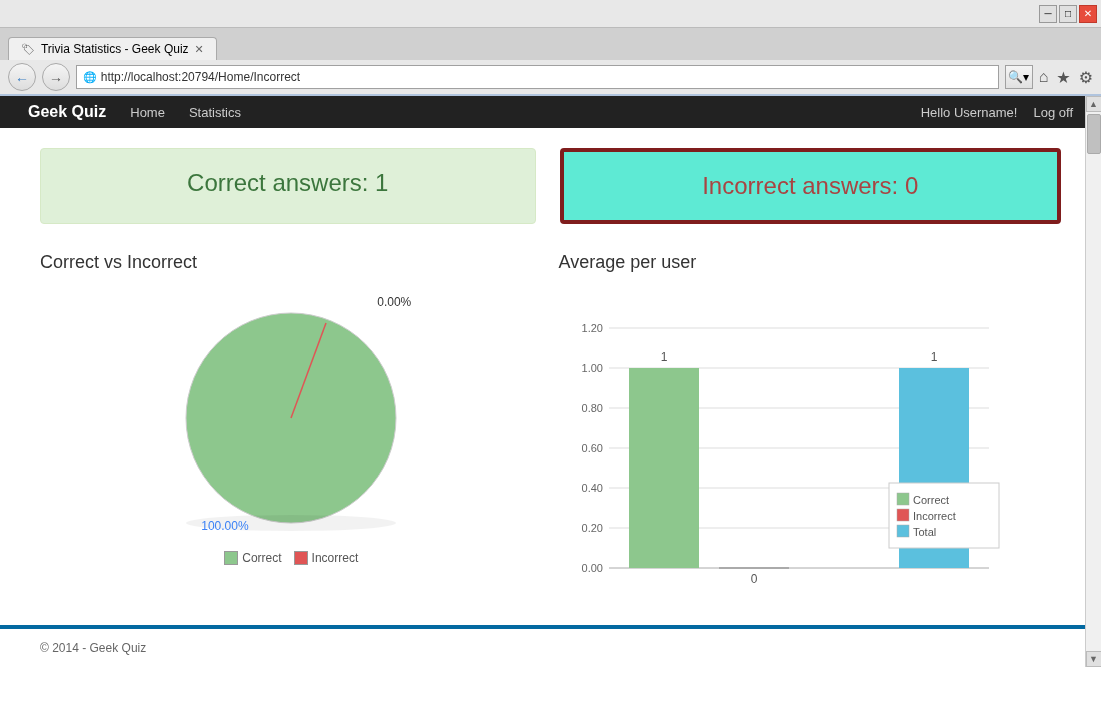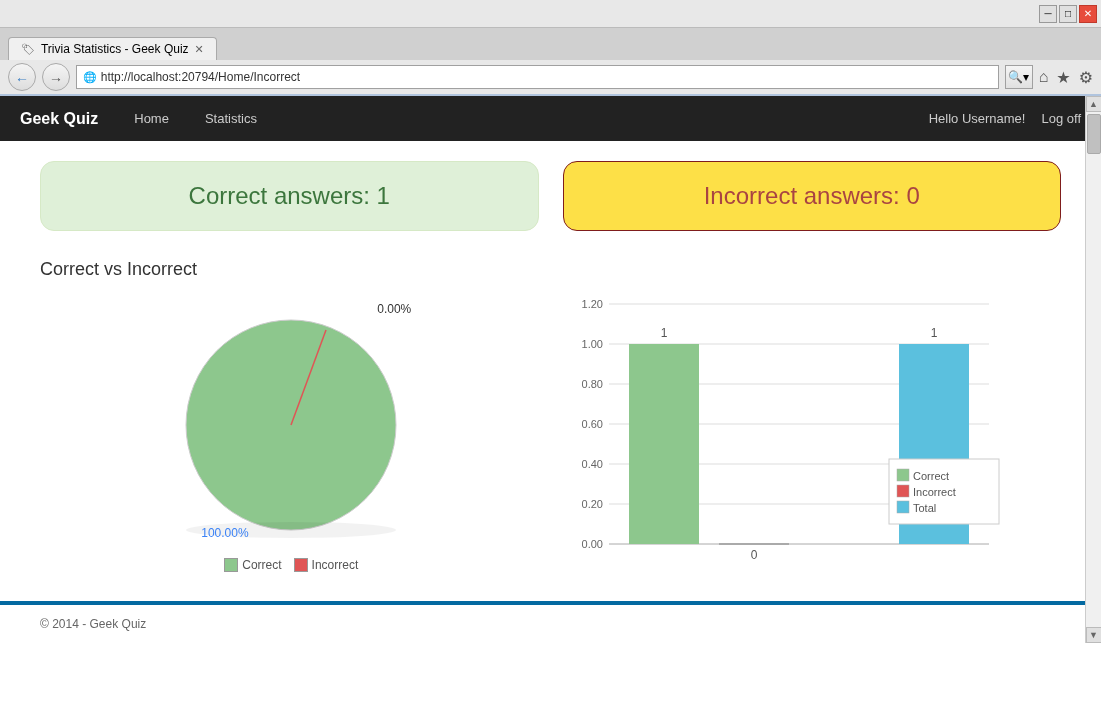--- a/index.html
+++ b/index.html
@@ -153,25 +153,25 @@
 
     
     .page-wrapper {
       background: white;
       position: relative;
     }
 
     
     .navbar {
       background: #222;
-      height: 45px;
-      display: flex;
-      align-items: center;
-      padding: 0 20px;
-      gap: 36px;
+      height: 32px;
+      display: flex;
+      align-items: center;
+      padding: 0 28px;
+      gap: 24px;
     }
     .navbar-brand {
       color: white;
       font-size: 16px;
       font-weight: bold;
       text-decoration: none;
     }
     .navbar-link {
       color: #ccc;
       font-size: 13px;
@@ -202,30 +202,30 @@
     }
 
     .stats-boxes {
       display: flex;
       gap: 24px;
       margin-bottom: 28px;
     }
     .stat-box {
       flex: 1;
       padding: 20px 42px;
-      border-radius: 14px;
+      border-radius: 4px;
       text-align: center;
     }
     .stat-box.correct {
       background: #dff0d8;
       border: 1px solid #d6e9c6;
     }
     .stat-box.incorrect {
-      background: #fde047;
-      border: 1px solid #7f1d1d;
+      background: #5eead4;
+      border: 4px solid #7f1d1d;
     }
     .stat-box.correct .stat-text {
       color: #3c763d;
       font-size: 24px;
     }
     .stat-box.incorrect .stat-text {
       color: #a94442;
       font-size: 24px;
     }
 
@@ -367,20 +367,21 @@
             </div>
             <div class="legend-item">
               <div class="legend-color" style="background:#e05555;"></div>
               <span>Incorrect</span>
             </div>
           </div>
         </div>
       </div>
 
       <div class="chart-section">
+        <div class="chart-title">Average per user</div>
         <div class="bar-chart-area">
           <svg width="460" height="310">
 
             <line x1="50" y1="45" x2="430" y2="45" stroke="#ddd" stroke-width="1"></line>
             <line x1="50" y1="85" x2="430" y2="85" stroke="#ddd" stroke-width="1"></line>
             <line x1="50" y1="125" x2="430" y2="125" stroke="#ddd" stroke-width="1"></line>
             <line x1="50" y1="165" x2="430" y2="165" stroke="#ddd" stroke-width="1"></line>
             <line x1="50" y1="205" x2="430" y2="205" stroke="#ddd" stroke-width="1"></line>
             <line x1="50" y1="245" x2="430" y2="245" stroke="#ddd" stroke-width="1"></line>
             <line x1="50" y1="285" x2="430" y2="285" stroke="#aaa" stroke-width="1"></line>

